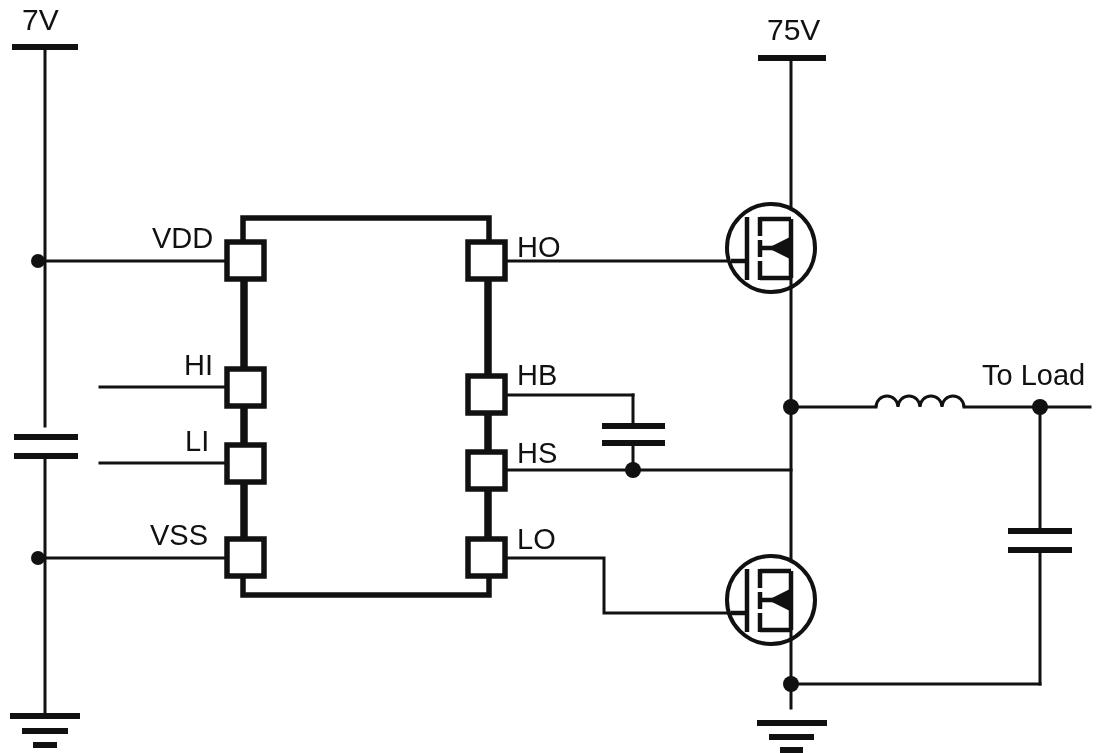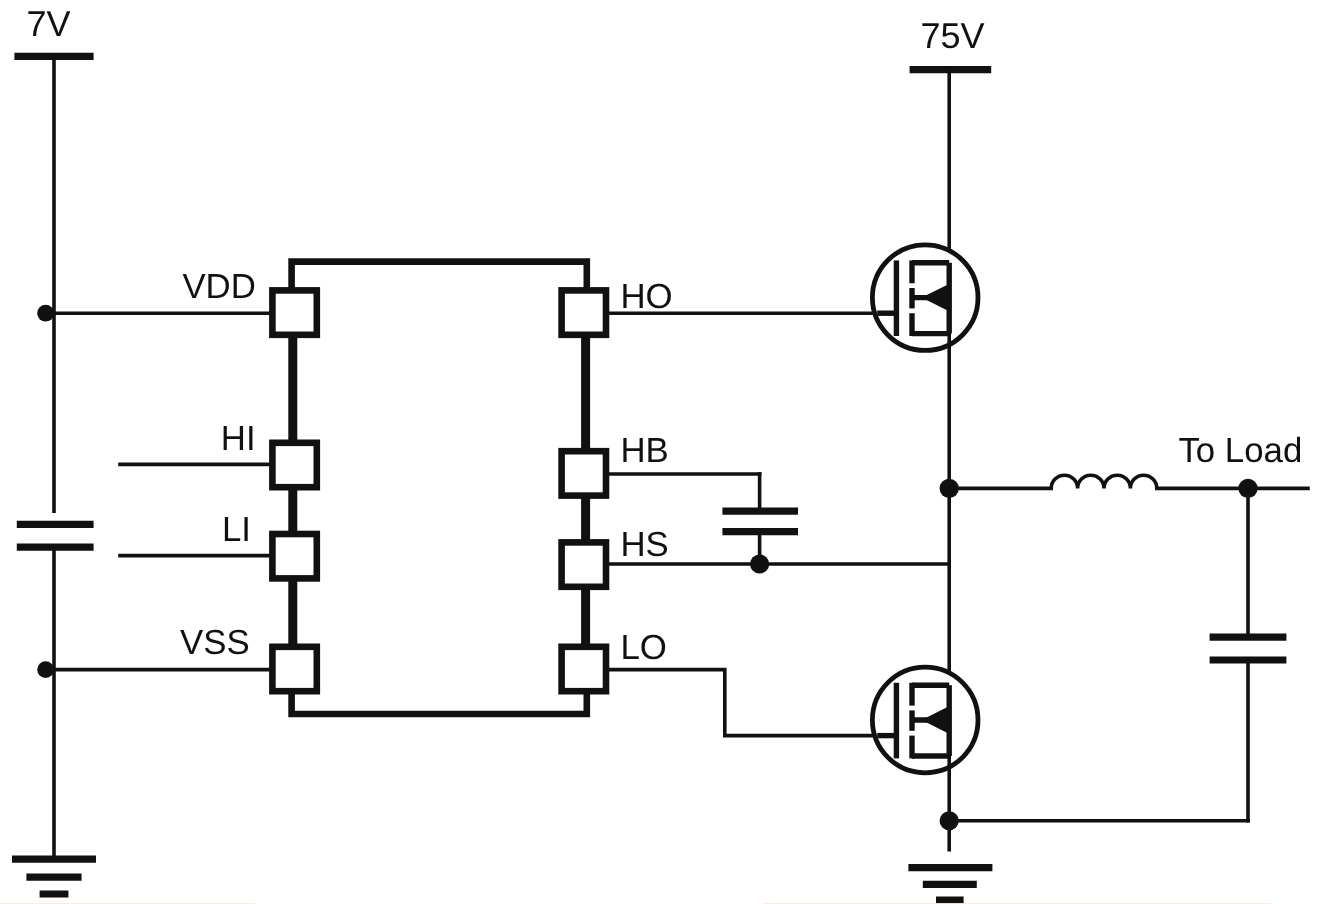--- a/index.html
+++ b/index.html
@@ -8,21 +8,21 @@
     padding: 0;
     background: #ffffff;
   }
   body {
     font-family: "Liberation Sans", sans-serif;
   }
   #schematic-root {
     position: relative;
     width: 1100px;
     height: 753px;
-    background: #fca5a5;
+    background: #bef264;
     overflow: hidden;
   }
   svg.sheet {
     display: block;
     width: 1100px;
     height: 753px;
     background: #ffffff;
   }
   .wire {
     stroke: #111111;

